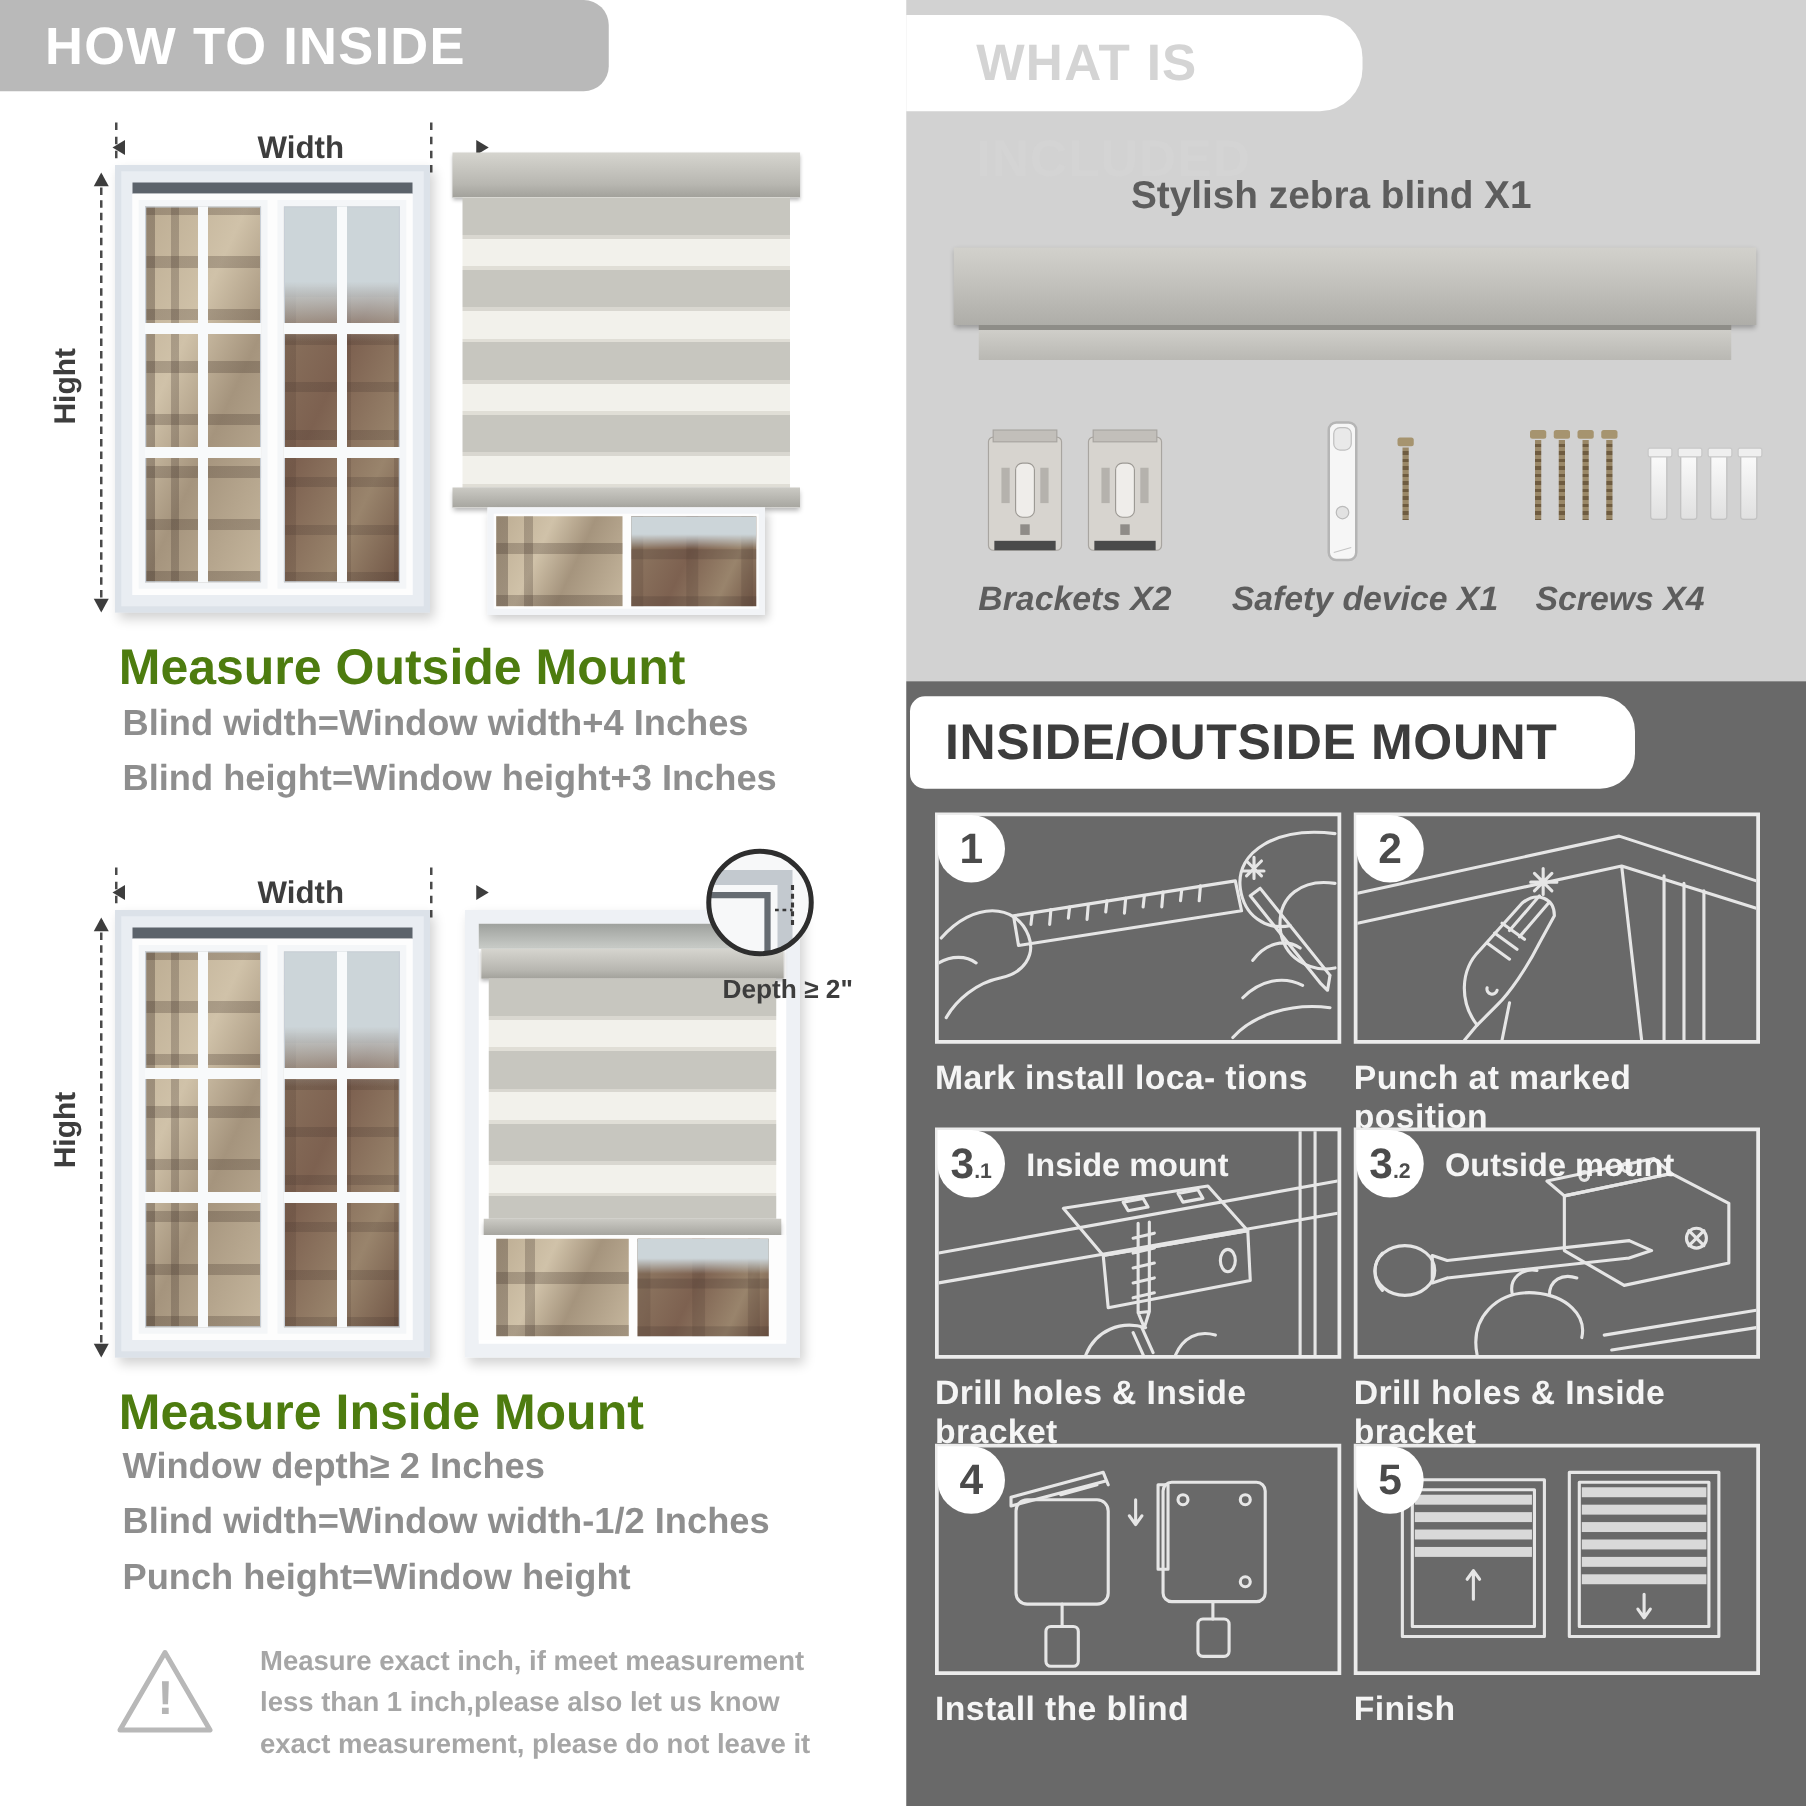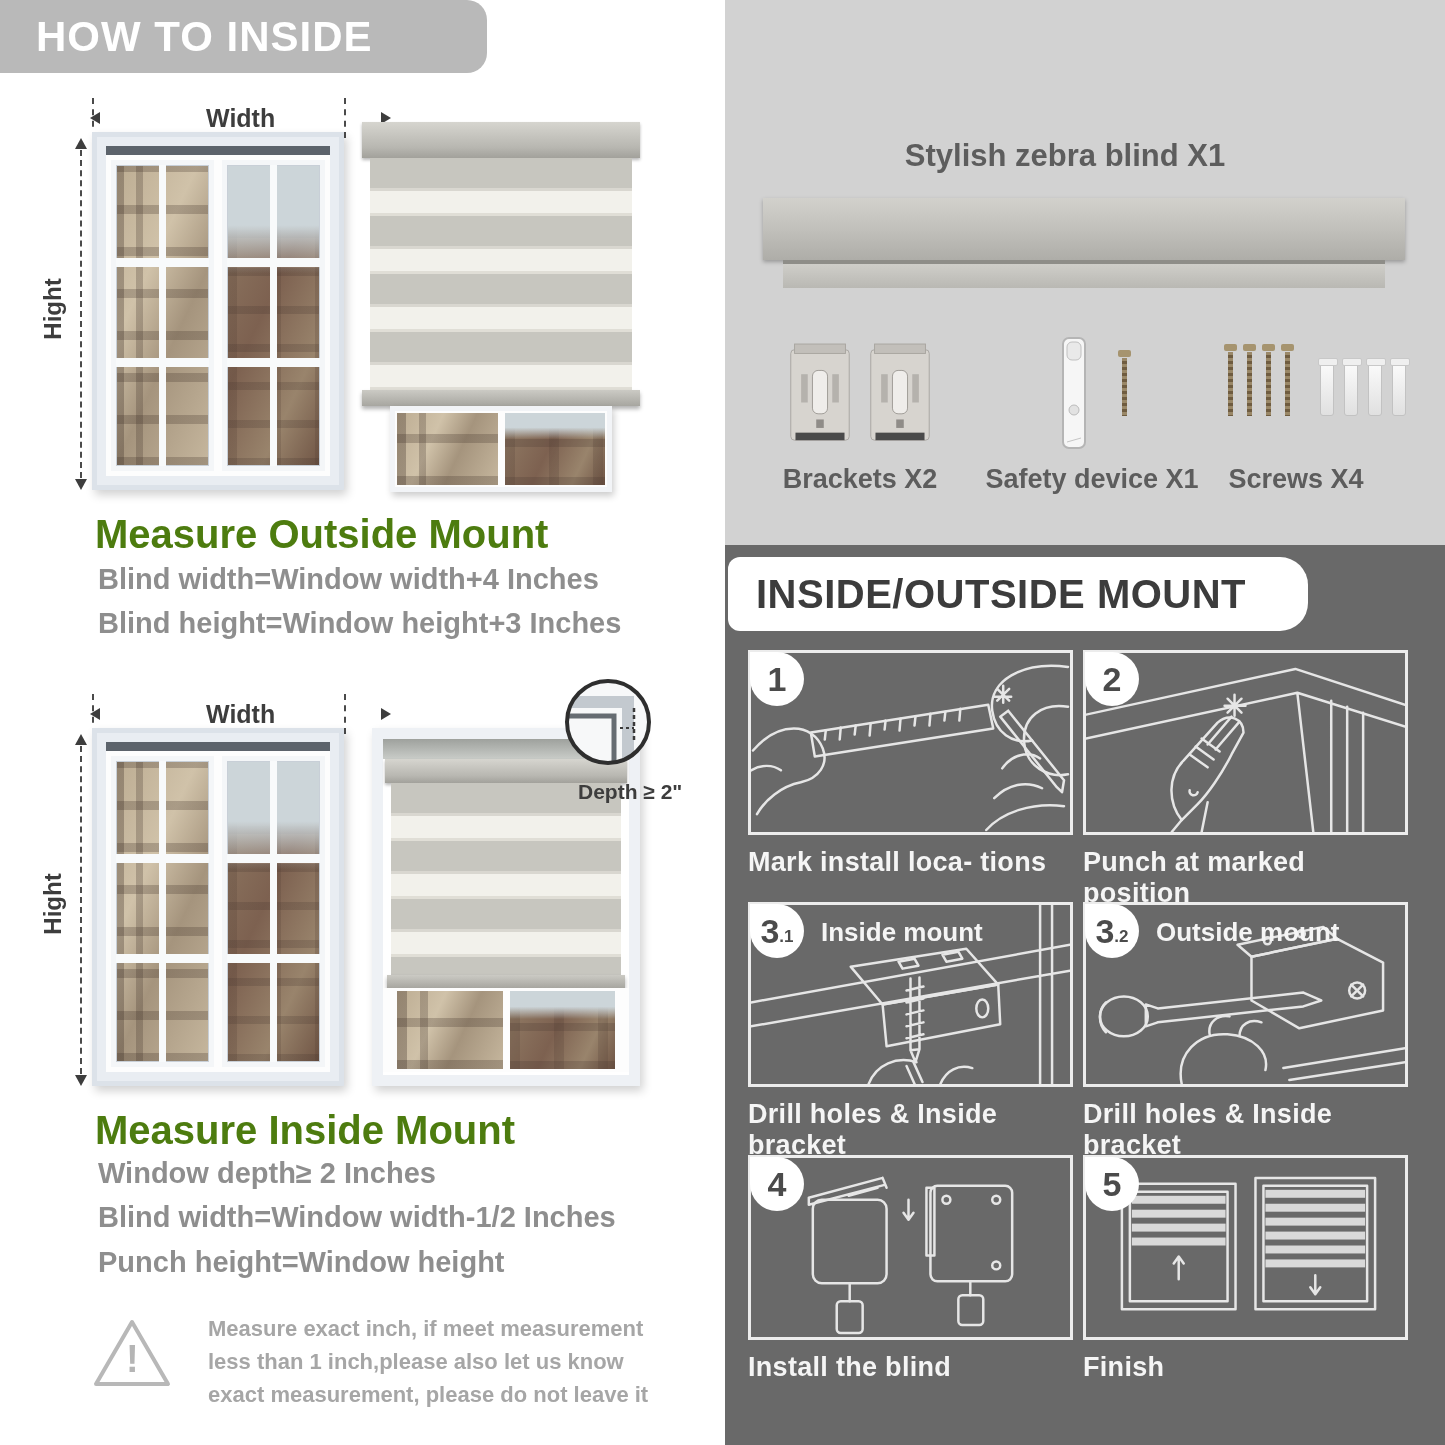--- a/index.html
+++ b/index.html
@@ -64,21 +64,21 @@
   .banner-right { position:absolute; left:0; top:12px; width:365px; height:77px; background:#fff;
     border-radius:0 34px 34px 0; color:#d4d4d4; font-size:41px; font-weight:bold;
     line-height:77px; padding-left:56px; letter-spacing:1px; }
   .prod-lbl { position:absolute; left:0; top:138px; width:680px; text-align:center;
     font-size:31px; font-weight:bold; color:#5d5d5d; }
   .rail-main { position:absolute; left:38px; top:198px; width:642px; height:62px;
     background:linear-gradient(180deg,#d2d1cc 0%,#c3c2bd 45%,#aeada8 100%);
     box-shadow:0 2px 4px rgba(0,0,0,.28); }
   .rail-sub { position:absolute; left:58px; top:260px; width:602px; height:28px;
     border-top:4px solid #8e8d88; background:linear-gradient(180deg,#cfcec9,#b9b8b3); }
-  .inc-label { position:absolute; font-size:27px; font-weight:bold; color:#5d5d5d; text-align:center; }
+  .inc-label { position:absolute; font-size:27px; font-weight:bold; color:#5d5d5d; text-align:center;font-style:italic; }
   .screwrow { position:absolute; display:flex; align-items:flex-end; }
   .screw { width:5px; height:64px; background:repeating-linear-gradient(180deg,#9a8868 0 3px,#6f5c40 3px 6px); position:relative; margin:0 7px; }
   .screw::before { content:""; position:absolute; top:-8px; left:-4px; width:13px; height:7px; background:#a6946f; border-radius:2px; }
   .anchor { width:14px; height:54px; background:linear-gradient(180deg,rgba(253,253,253,.95),rgba(226,226,226,.9));
     border:1px solid #c2c2c2; border-radius:3px; position:relative; margin:0 5px; }
   .anchor::before { content:""; position:absolute; top:-5px; left:-3px; width:18px; height:6px;
     background:#efefef; border:1px solid #c8c8c8; border-radius:2px; }
 
   .sec-mount { position:absolute; left:0; top:545px; width:720px; height:900px; background:#696969; }
   .mount-header { position:absolute; left:3px; top:12px; width:580px; height:74px; background:#fff;
@@ -216,20 +216,23 @@
     <svg viewBox="0 0 80 74" width="80" height="74">
       <path d="M40,6 L76,68 L4,68 Z" fill="none" stroke="#b8b8b8" stroke-width="4" stroke-linejoin="round"></path>
     </svg>
     <span class="warn-mark abs" style="left:34px; top:22px;">!</span>
   </div>
   <div class="abs warn-text" style="left:180px; top:1312px;margin-left:28px;">Measure exact inch, if meet measurement less than 1 inch,please also let us know exact measurement, please do not leave it</div>
 
   <div class="abs col-right">
 
     <div class="sec-included">
+      <div class="banner-right">
+        <span>WHAT IS INCLUDED</span>
+      </div>
       <div class="prod-lbl">Stylish zebra blind X1</div>
 
       <div class="rail-main"></div>
       <div class="rail-sub"></div>
 
       <div class="abs" style="left:62px; top:342px;">
         <svg width="66" height="104" viewBox="0 0 70 110">
           <rect x="4" y="8" width="62" height="96" rx="4" fill="#d7d4cf" stroke="#a8a5a0"></rect>
           <rect x="8" y="2" width="54" height="10" fill="#c2bfba" stroke="#a8a5a0"></rect>
           <rect x="27" y="30" width="16" height="46" rx="6" fill="#efedea" stroke="#9d9a95"></rect>

